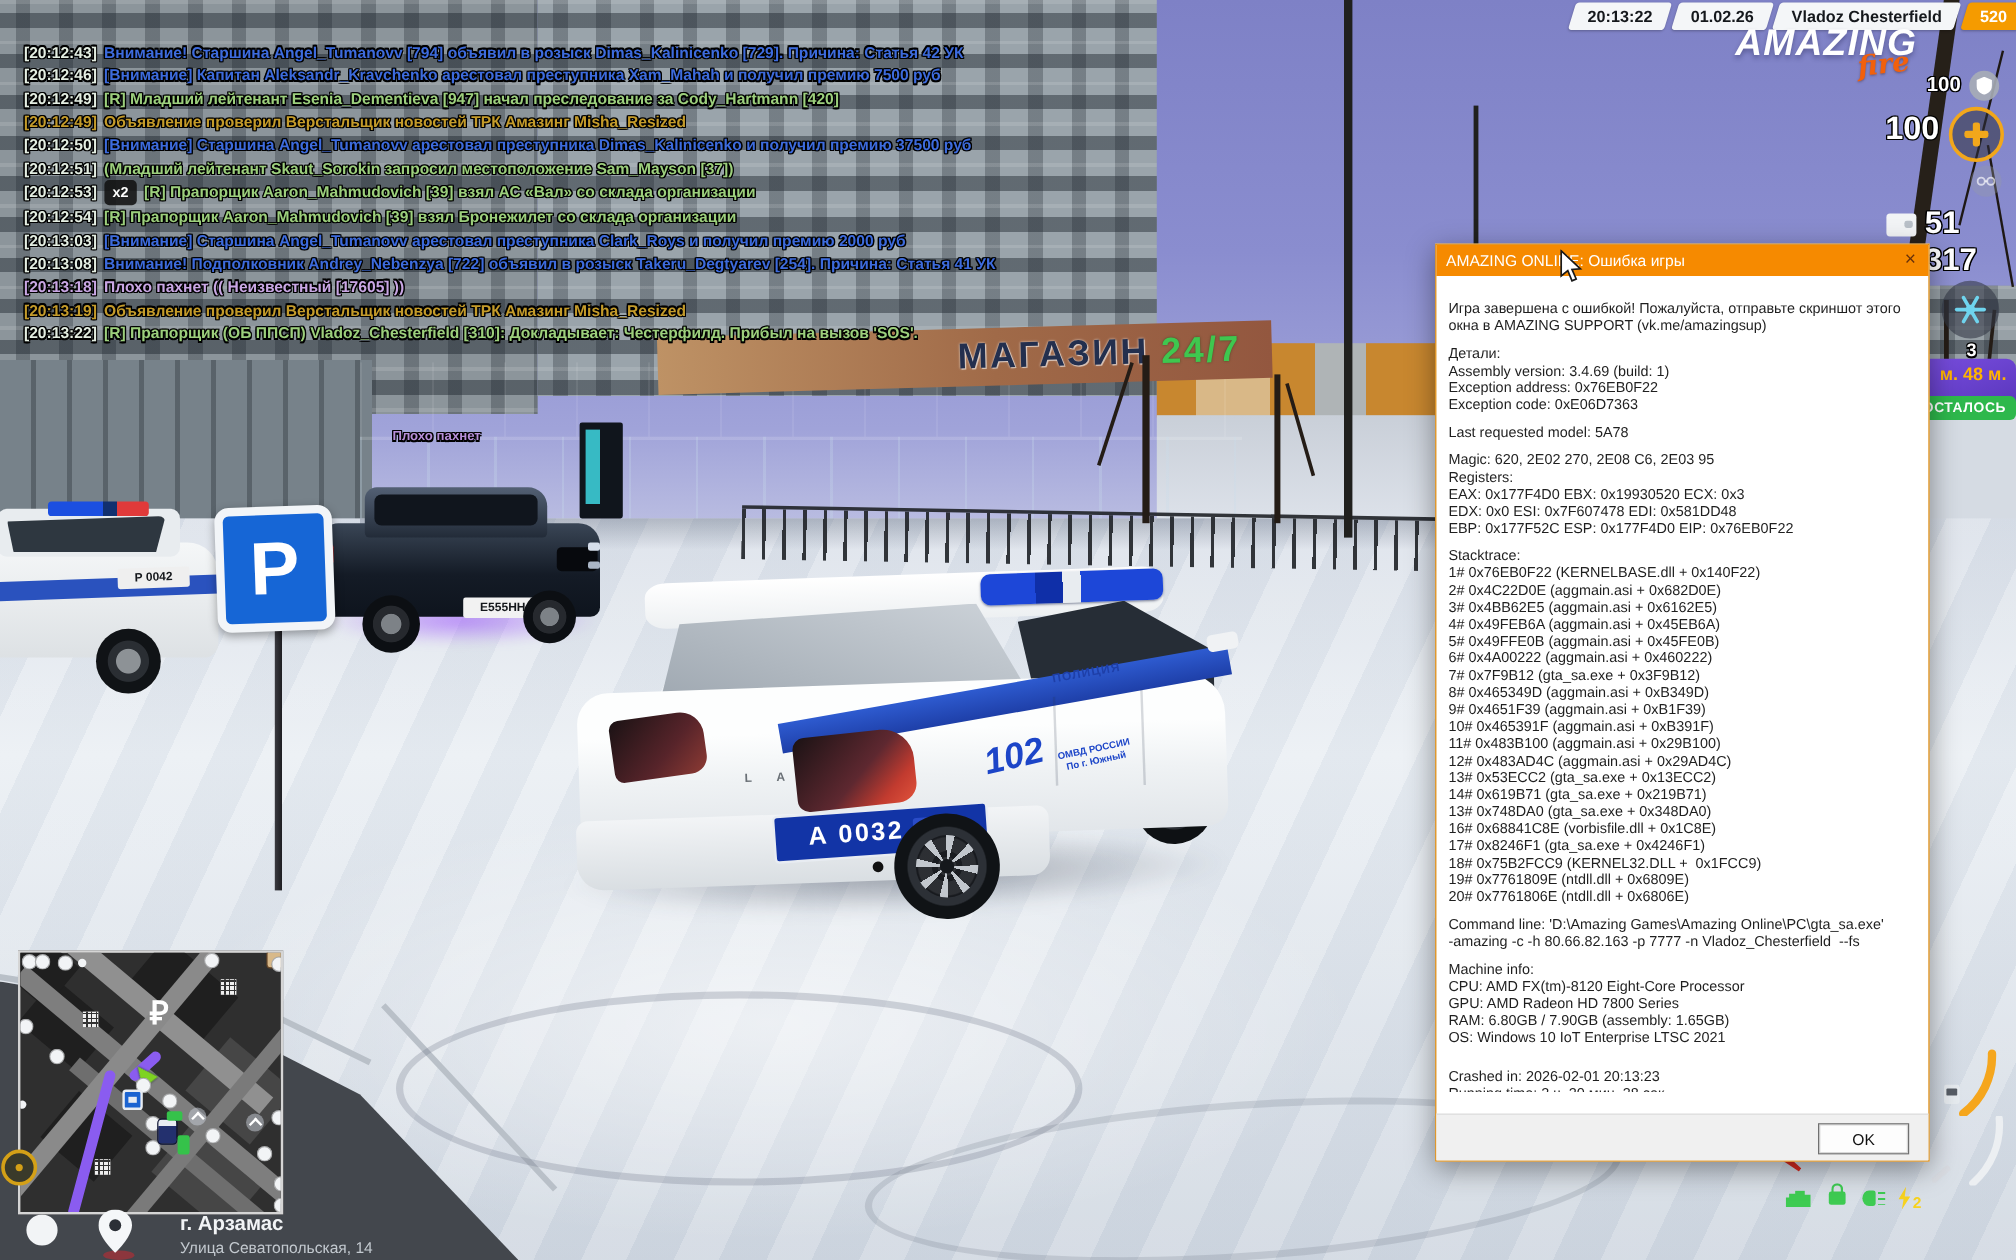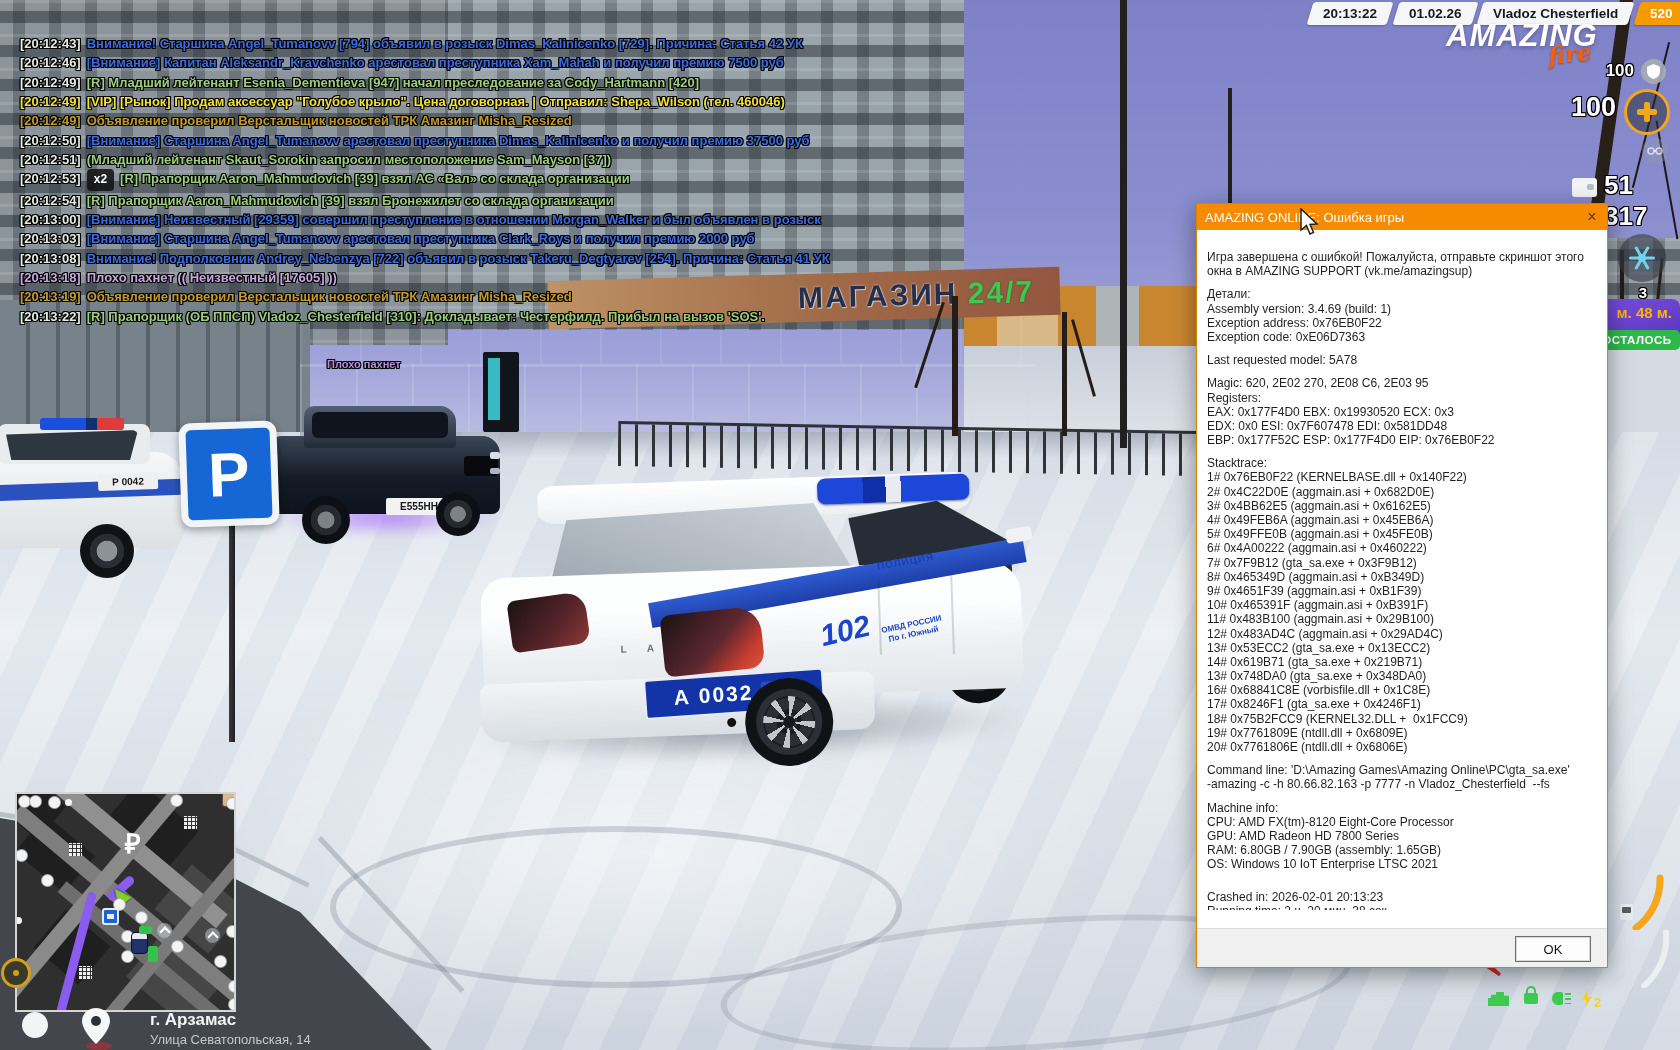--- a/index.html
+++ b/index.html
@@ -385,23 +385,20 @@
       </div>
 
       <div class="chat-line">
         <span class="t" style="color: rgb(228, 238, 226);">[20:12:46]</span><span class="msg" style="color: rgb(61, 107, 221);">[Внимание] Капитан Aleksandr_Kravchenko арестовал преступника Xam_Mahah и получил премию 7500 руб</span>
       </div>
 
       <div class="chat-line">
         <span class="t" style="color: rgb(228, 238, 226);">[20:12:49]</span><span class="msg" style="color: rgb(156, 207, 124);">[R] Младший лейтенант Esenia_Dementieva [947] начал преследование за Cody_Hartmann [420]</span>
       </div>
 
-      <div class="chat-line">
-        <span class="t" style="color: rgb(242, 226, 60);">[20:12:49]</span><span class="msg" style="color: rgb(242, 226, 60);">[VIP] [Рынок] Продам аксессуар "Голубое крыло". Цена договорная. | Отправил: Shepa_Wilson (тел. 460046)</span>
-      </div>
 
       <div class="chat-line">
         <span class="t" style="color: rgb(196, 155, 42);">[20:12:49]</span><span class="msg" style="color: rgb(196, 155, 42);">Объявление проверил Верстальщик новостей ТРК Амазинг Misha_Resized</span>
       </div>
 
       <div class="chat-line">
         <span class="t" style="color: rgb(228, 238, 226);">[20:12:50]</span><span class="msg" style="color: rgb(61, 107, 221);">[Внимание] Старшина Angel_Tumanovv арестовал преступника Dimas_Kalinicenko и получил премию 37500 руб</span>
       </div>
 
       <div class="chat-line">
@@ -409,23 +406,20 @@
       </div>
 
       <div class="chat-line">
         <span class="t" style="color: rgb(228, 238, 226);">[20:12:53]</span><span class="x2">x2</span><span class="msg" style="color: rgb(156, 207, 124);">[R] Прапорщик Aaron_Mahmudovich [39] взял АС «Вал» со склада организации</span>
       </div>
 
       <div class="chat-line">
         <span class="t" style="color: rgb(228, 238, 226);">[20:12:54]</span><span class="msg" style="color: rgb(156, 207, 124);">[R] Прапорщик Aaron_Mahmudovich [39] взял Бронежилет со склада организации</span>
       </div>
 
-      <div class="chat-line">
-        <span class="t" style="color: rgb(228, 238, 226);">[20:13:00]</span><span class="msg" style="color: rgb(61, 107, 221);">[Внимание] Неизвестный [29359] совершил преступление в отношении Morgan_Walker и был объявлен в розыск</span>
-      </div>
 
       <div class="chat-line">
         <span class="t" style="color: rgb(228, 238, 226);">[20:13:03]</span><span class="msg" style="color: rgb(61, 107, 221);">[Внимание] Старшина Angel_Tumanovv арестовал преступника Clark_Roys и получил премию 2000 руб</span>
       </div>
 
       <div class="chat-line">
         <span class="t" style="color: rgb(228, 238, 226);">[20:13:08]</span><span class="msg" style="color: rgb(61, 107, 221);">Внимание! Подполковник Andrey_Nebenzya [722] объявил в розыск Takeru_Degtyarev [254]. Причина: Статья 41 УК</span>
       </div>
 
       <div class="chat-line">

